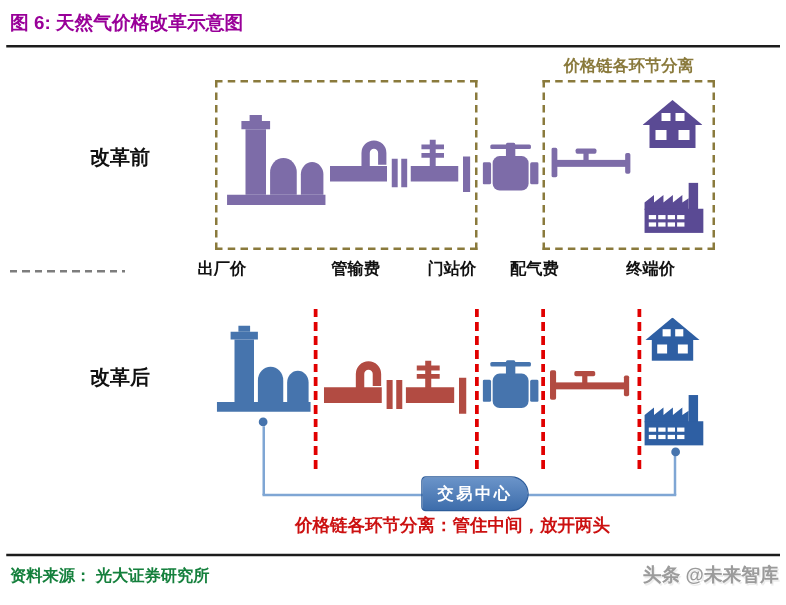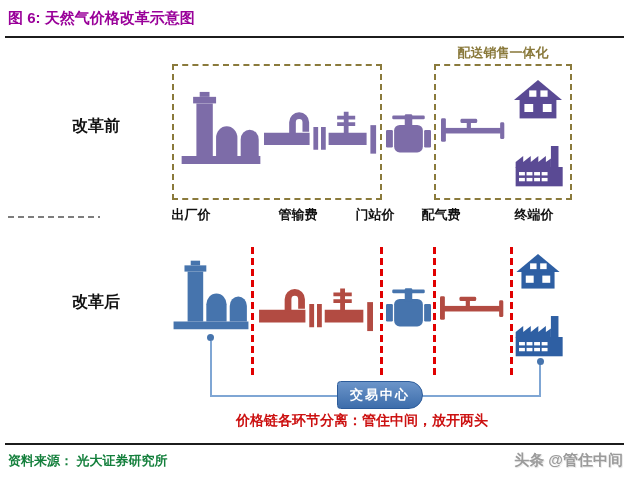--- a/index.html
+++ b/index.html
@@ -4,21 +4,21 @@
 <style>
   html,body{margin:0;padding:0;background:#fff;}
   .page{position:relative;width:629px;height:484px;background:#ffffff;overflow:hidden;
         font-family:"Liberation Sans","DejaVu Sans",sans-serif;}
   .abs{position:absolute;}
   .title{left:8px;top:9px;font-size:15px;font-weight:bold;color:var(--c-title);white-space:nowrap;text-align:center;}
   .hrule{left:5px;width:619px;height:2px;background:#1c1c1c;}
   .glabel{top:44px;text-align:center;font-size:13px;font-weight:bold;color:var(--c-olive);white-space:nowrap;}
   .gbox{border:2px dashed var(--c-olive);box-sizing:border-box;}
   .rowlabel{font-size:16px;font-weight:bold;color:#111;white-space:nowrap;}
-  .price{top:206px;width:66px;text-align:center;font-size:13px;font-weight:bold;color:#111;white-space:nowrap;}
+  .price{top:206px;width:66px;text-align:left;font-size:13px;font-weight:bold;color:#111;white-space:nowrap;}
   .legend-dash{left:8px;top:216px;width:92px;height:2px;
         background:repeating-linear-gradient(to right,#7d7d7d 0 6px,transparent 6px 10px);}
   .vdash{top:247px;height:130px;width:3px;
         background:repeating-linear-gradient(to bottom,var(--c-dashRed) 0 7px,transparent 7px 11px);}
   .icon{position:absolute;}
   .icon svg{display:block;width:100%;height:100%;}
   .cline{background:#7fa6d4;}
   .cdot{width:7px;height:7px;border-radius:50%;background:#4674ad;}
   .capsule{left:337px;top:381px;width:86px;height:28px;border:1px solid #2d5c9a;
         border-radius:5px 20px 20px 5px;background:linear-gradient(#6b94c9,#3d6dab);
@@ -87,21 +87,21 @@
       <rect x="33" y="38" width="7" height="4" fill="#fff"></rect>
     </symbol>
   </defs>
 </svg>
 
 <div class="page">
 
   <div class="abs title">图 6: 天然气价格改革示意图</div>
   <div class="abs hrule" style="top:36px"></div>
 
-  <div class="abs glabel" style="left:434px;width:138px">配送销售一体化</div>
+  <div class="abs glabel" style="left:434px;width:138px">价格链各环节分离</div>
 
   <div class="abs gbox" style="left:172px;top:64px;width:210px;height:136px"></div>
   <div class="abs gbox" style="left:434px;top:64px;width:138px;height:136px"></div>
 
   <div class="abs rowlabel" style="left:72px;top:116px">改革前</div>
   <div class="abs rowlabel" style="left:72px;top:292px">改革后</div>
 
   <div class="icon" style="left:180px;top:84px;width:82px;height:88px;color:var(--c-purple)">
     <svg fill="currentColor">
         <use href="#sym-refinery"></use>
@@ -183,15 +183,15 @@
   <div class="abs cdot" style="left:537px;top:358px"></div>
 
   <div class="abs slogan">价格链各环节分离：管住中间，放开两头</div>
 
   <div class="abs capsule">
     <span>交易中心</span>
   </div>
 
   <div class="abs hrule" style="top:443px;height:1.5px"></div>
   <div class="abs source">资料来源： 光大证券研究所</div>
-  <div class="abs watermark">头条 @管住中间</div>
+  <div class="abs watermark">头条 @未来智库</div>
 
 </div>
 
 </body></html>

